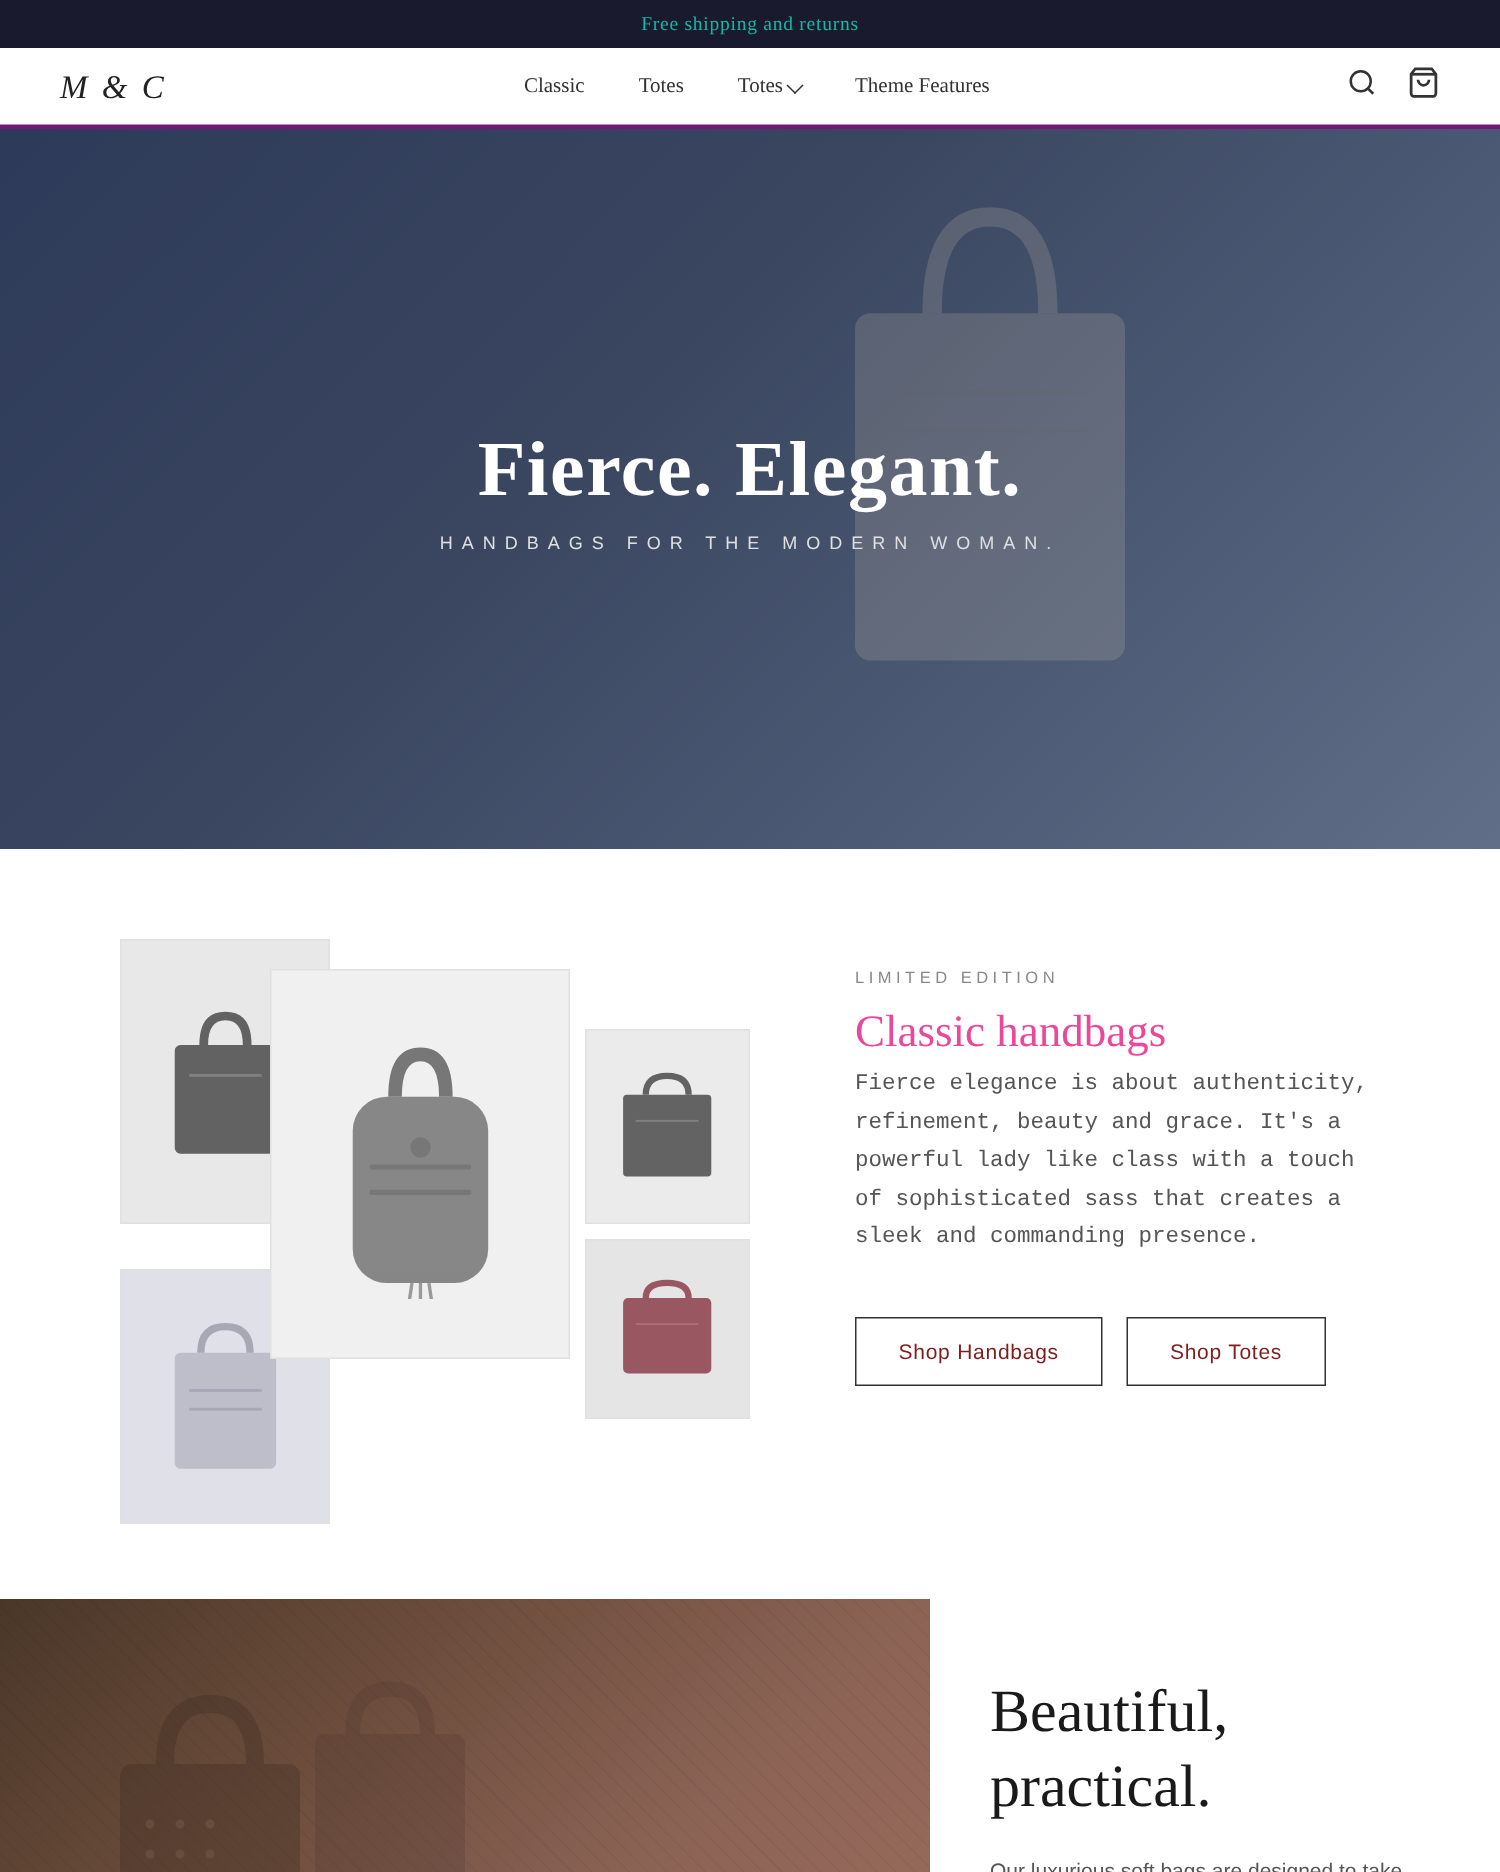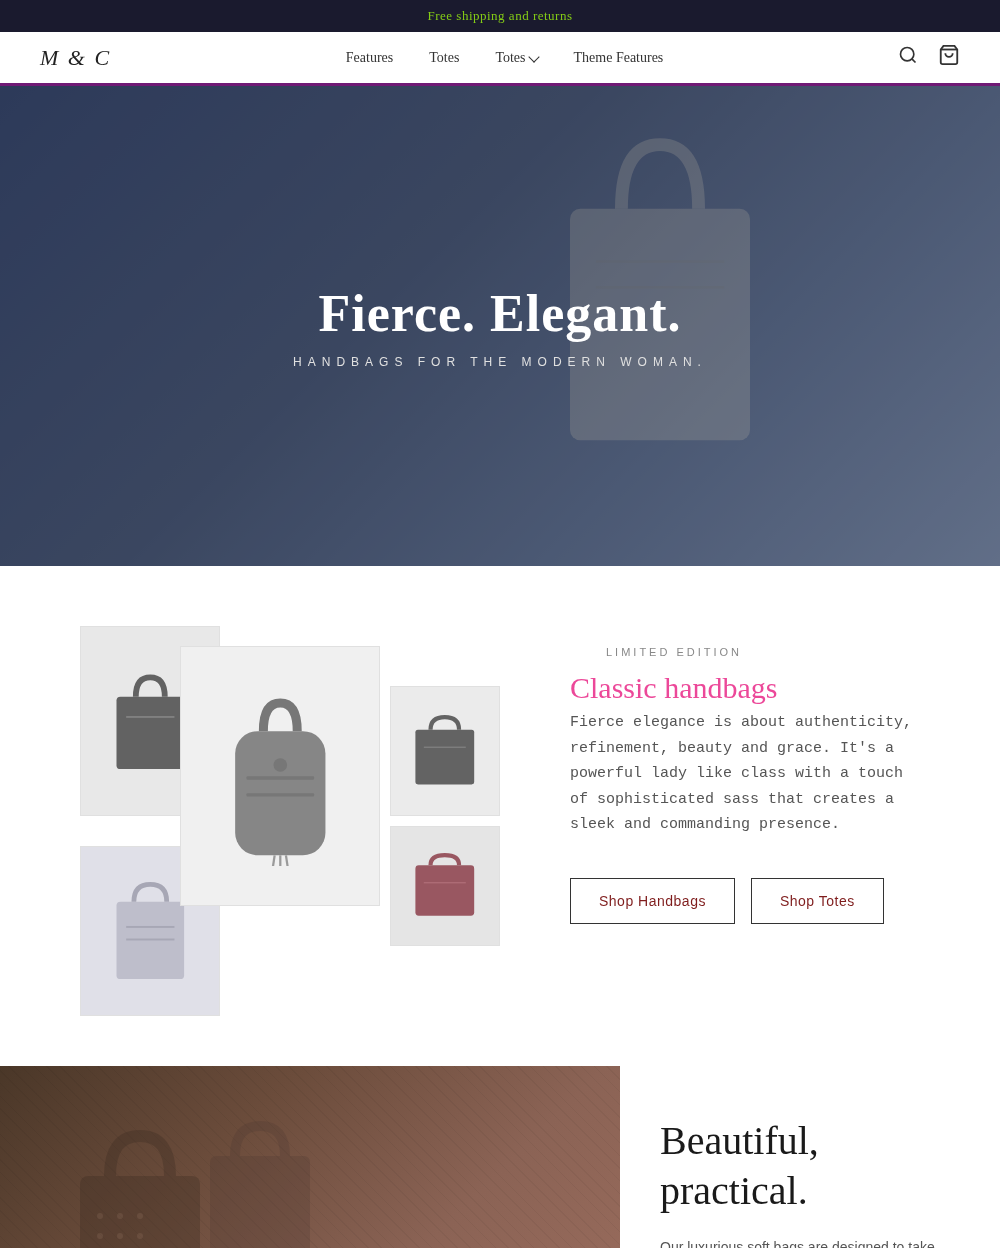--- a/index.html
+++ b/index.html
@@ -1,21 +1,21 @@
 <!DOCTYPE html>
 <html><head>
   <meta charset="utf-8">
   <style>
     * { margin: 0; padding: 0; box-sizing: border-box; }
     body { font-family: 'Georgia', serif; color: #333; background: #fff; width: 1000px; }
 
     
     .announcement-bar {
       background: #1a1a2e;
-      color: #84cc16;
+      color: #14b8a6;
       text-align: center;
       padding: 8px 0;
       font-size: 13px;
       letter-spacing: 0.5px;
     }
 
     
     .header {
       display: flex;
       align-items: center;
@@ -165,21 +165,20 @@
       padding-top: 20px;
     }
 
     .limited-edition {
       font-size: 11px;
       letter-spacing: 3px;
       text-transform: uppercase;
       color: #888;
       font-family: Arial, sans-serif;
       margin-bottom: 12px;
-      margin-left: 36px;
     }
 
     .feature-heading {
       font-size: 30px;
       font-weight: 300;
       color: #ec4899;
       margin-bottom: 4px;
       line-height: 1.2;
     }
 
@@ -281,21 +280,21 @@
 <body>
 
 <div class="announcement-bar">
   <span>Free shipping and returns</span>
 </div>
 
 <header class="header">
   <a class="logo">M &amp; C</a>
 
   <nav class="nav">
-    <a>Features</a>
+    <a>Classic</a>
     <a>Totes</a>
     <button>
       <span>Totes</span>
       <span class="chevron-down"></span>
     </button>
     <a>Theme Features</a>
   </nav>
 
   <div class="header-icons">
     <button class="icon-btn">

